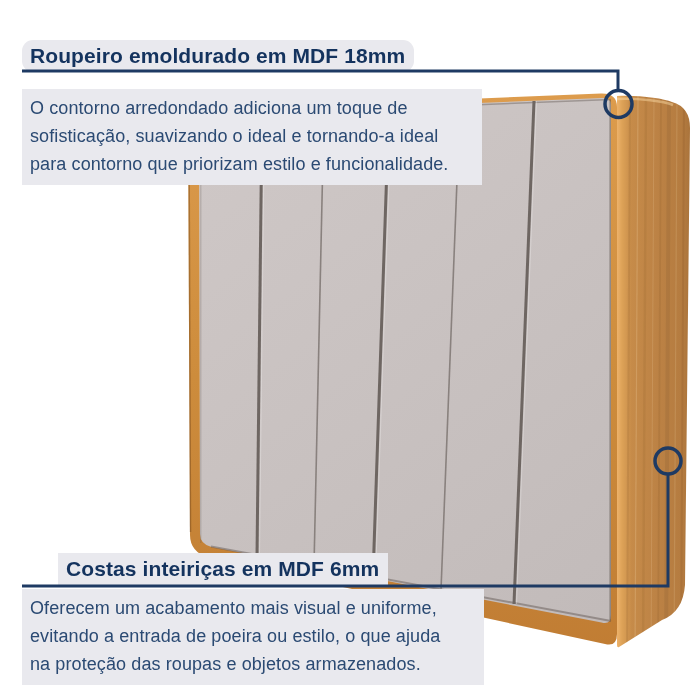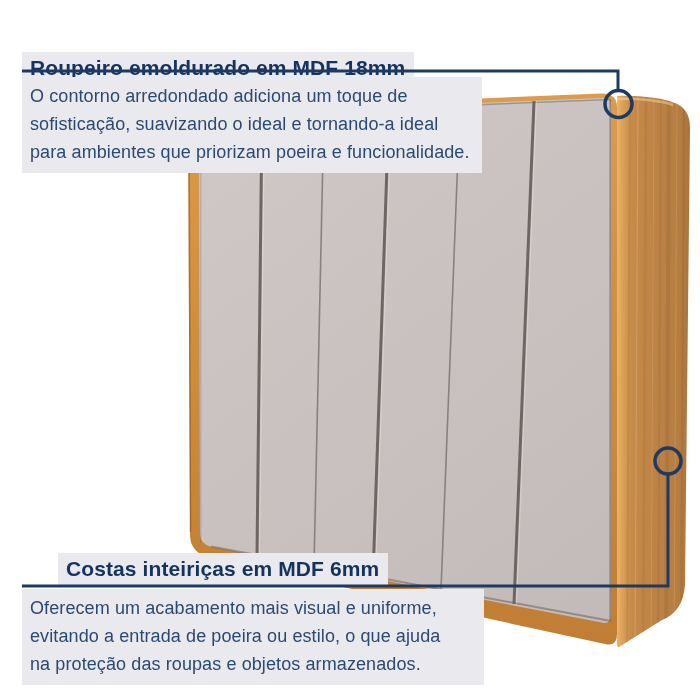--- a/index.html
+++ b/index.html
@@ -17,22 +17,22 @@
     background:#e9e9ee;color:#14335e;
     font-size:21px;font-weight:bold;line-height:26px;
     padding:3px 9px 3px 8px;letter-spacing:0.1px;white-space:nowrap;
   }
   .feature-body{
     position:absolute;left:22px;background:#e9e9ee;
     color:#2b4a73;font-size:18px;line-height:28px;letter-spacing:0.1px;
     padding:5px 8px 7px 8px;box-sizing:border-box;
   }
   .feature-body .line{white-space:nowrap;}
-  #top-title{top:52px;}
-  #top-body{top:77px;width:460px;}
+  #top-title{top:40px;border-radius:11px;}
+  #top-body{top:89px;width:460px;}
   #bottom-title{top:553px;margin-left:36px;}
   #bottom-body{top:589px;width:462px;}
 </style>
 </head>
 <body>
 
 <div class="stage">
 
   <svg class="layer wardrobe-layer" width="700" height="700" viewBox="0 0 700 700">
     <defs>
@@ -96,21 +96,21 @@
       <line x1="534" y1="101" x2="514" y2="604" stroke="#6e6662" stroke-width="3"></line>
       <line x1="536.5" y1="101" x2="516.5" y2="604" stroke="rgba(255,255,255,0.28)" stroke-width="1"></line>
     </g>
   </svg>
 
   <div class="feature-title text-layer-item" id="top-title">Roupeiro emoldurado em MDF 18mm</div>
 
   <div class="feature-body text-layer-item" id="top-body">
     <div class="line">O contorno arredondado adiciona um toque de</div>
     <div class="line">sofisticação, suavizando o ideal e tornando-a ideal</div>
-    <div class="line">para ambientes que priorizam poeira e funcionalidade.</div>
+    <div class="line">para contorno que priorizam estilo e funcionalidade.</div>
   </div>
 
   <div class="feature-title text-layer-item" id="bottom-title">Costas inteiriças em MDF 6mm</div>
 
   <div class="feature-body text-layer-item" id="bottom-body">
     <div class="line">Oferecem um acabamento mais visual e uniforme,</div>
     <div class="line">evitando a entrada de poeira ou estilo, o que ajuda</div>
     <div class="line">na proteção das roupas e objetos armazenados.</div>
   </div>
 

